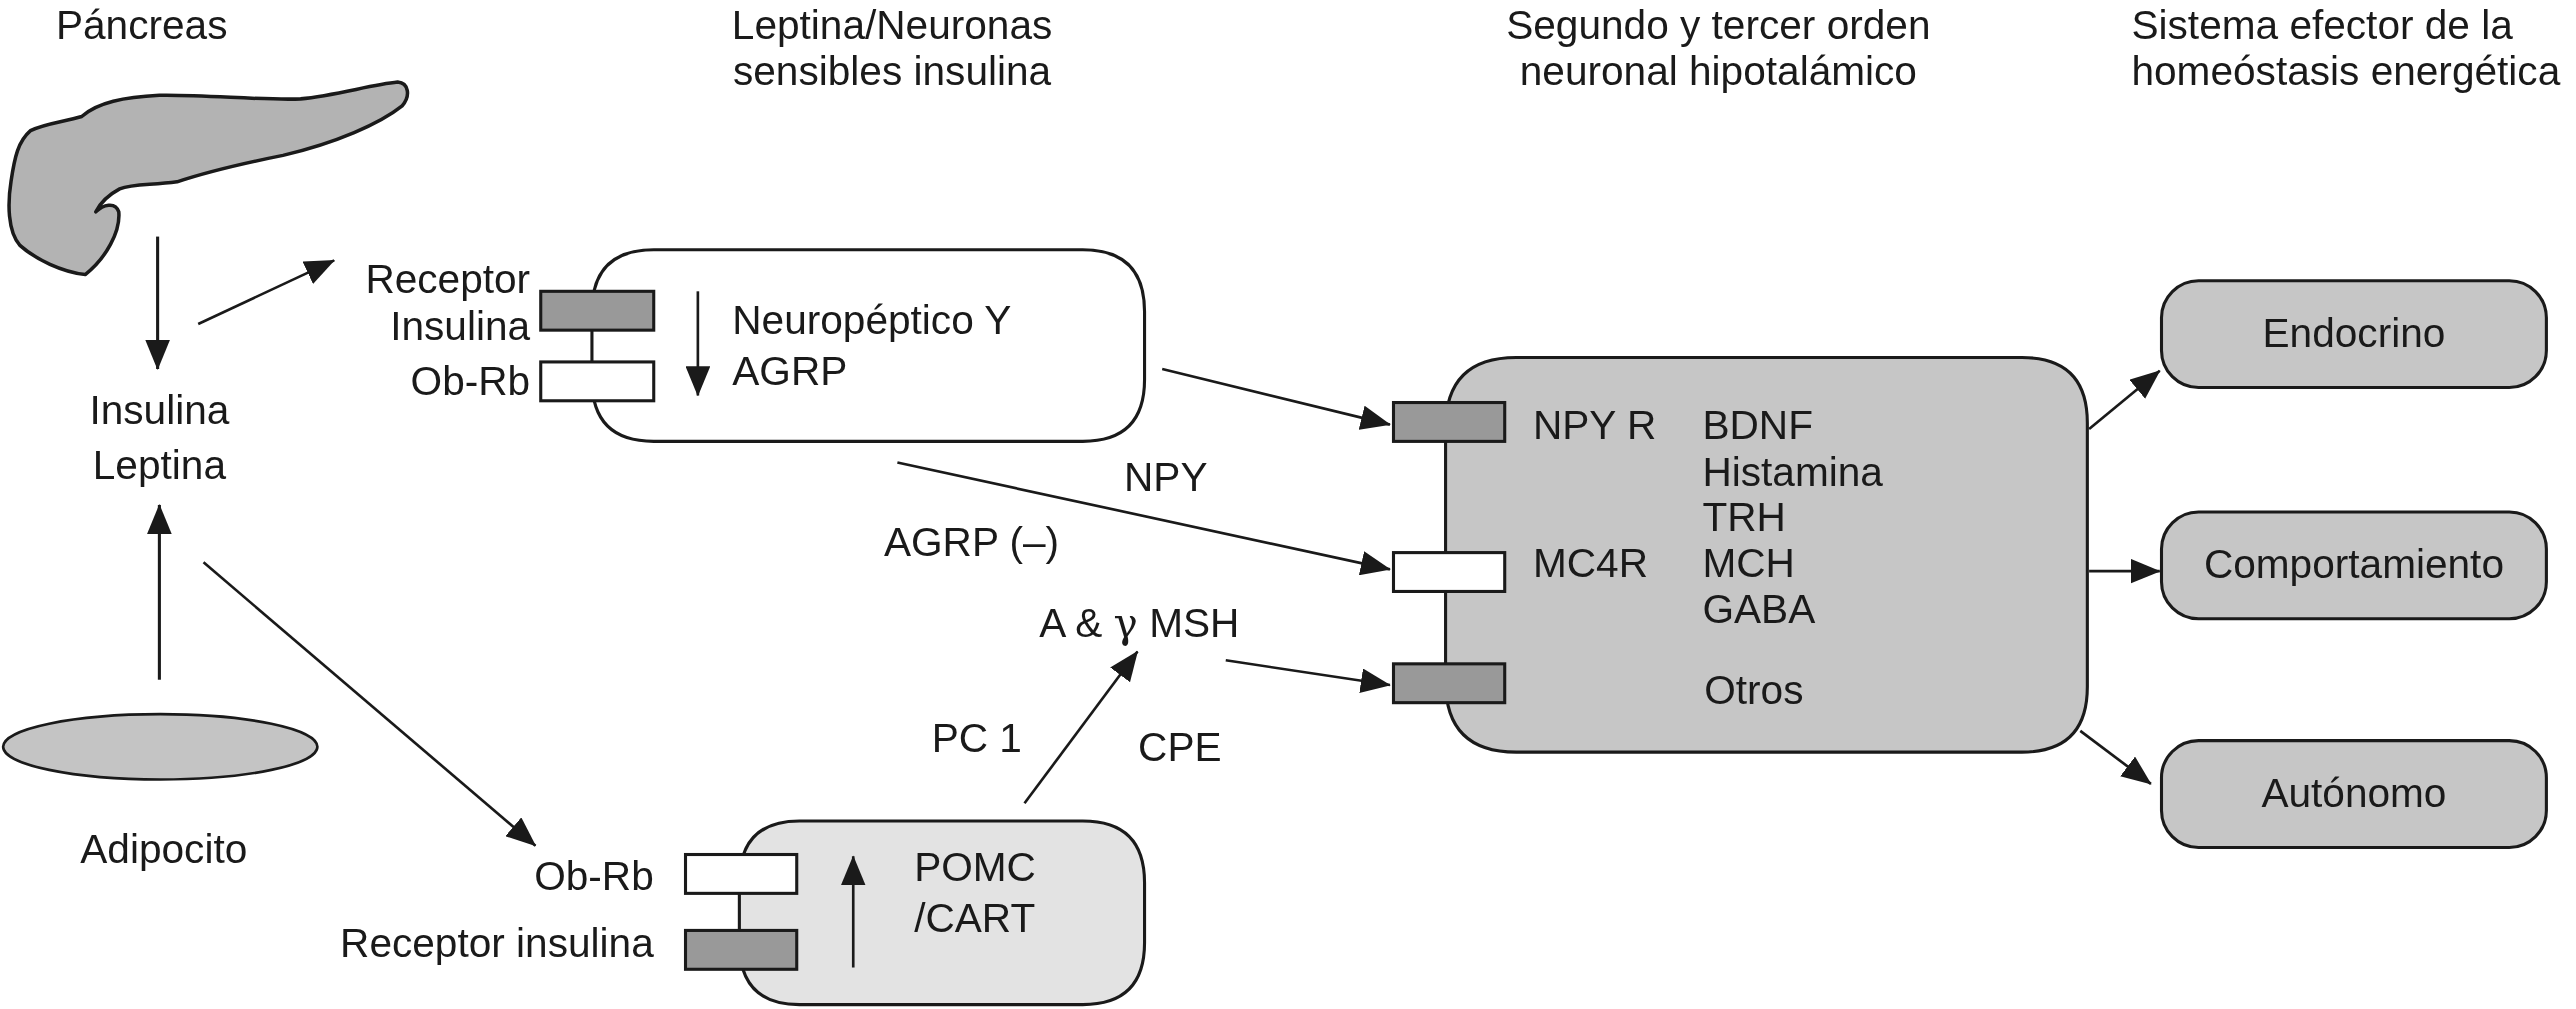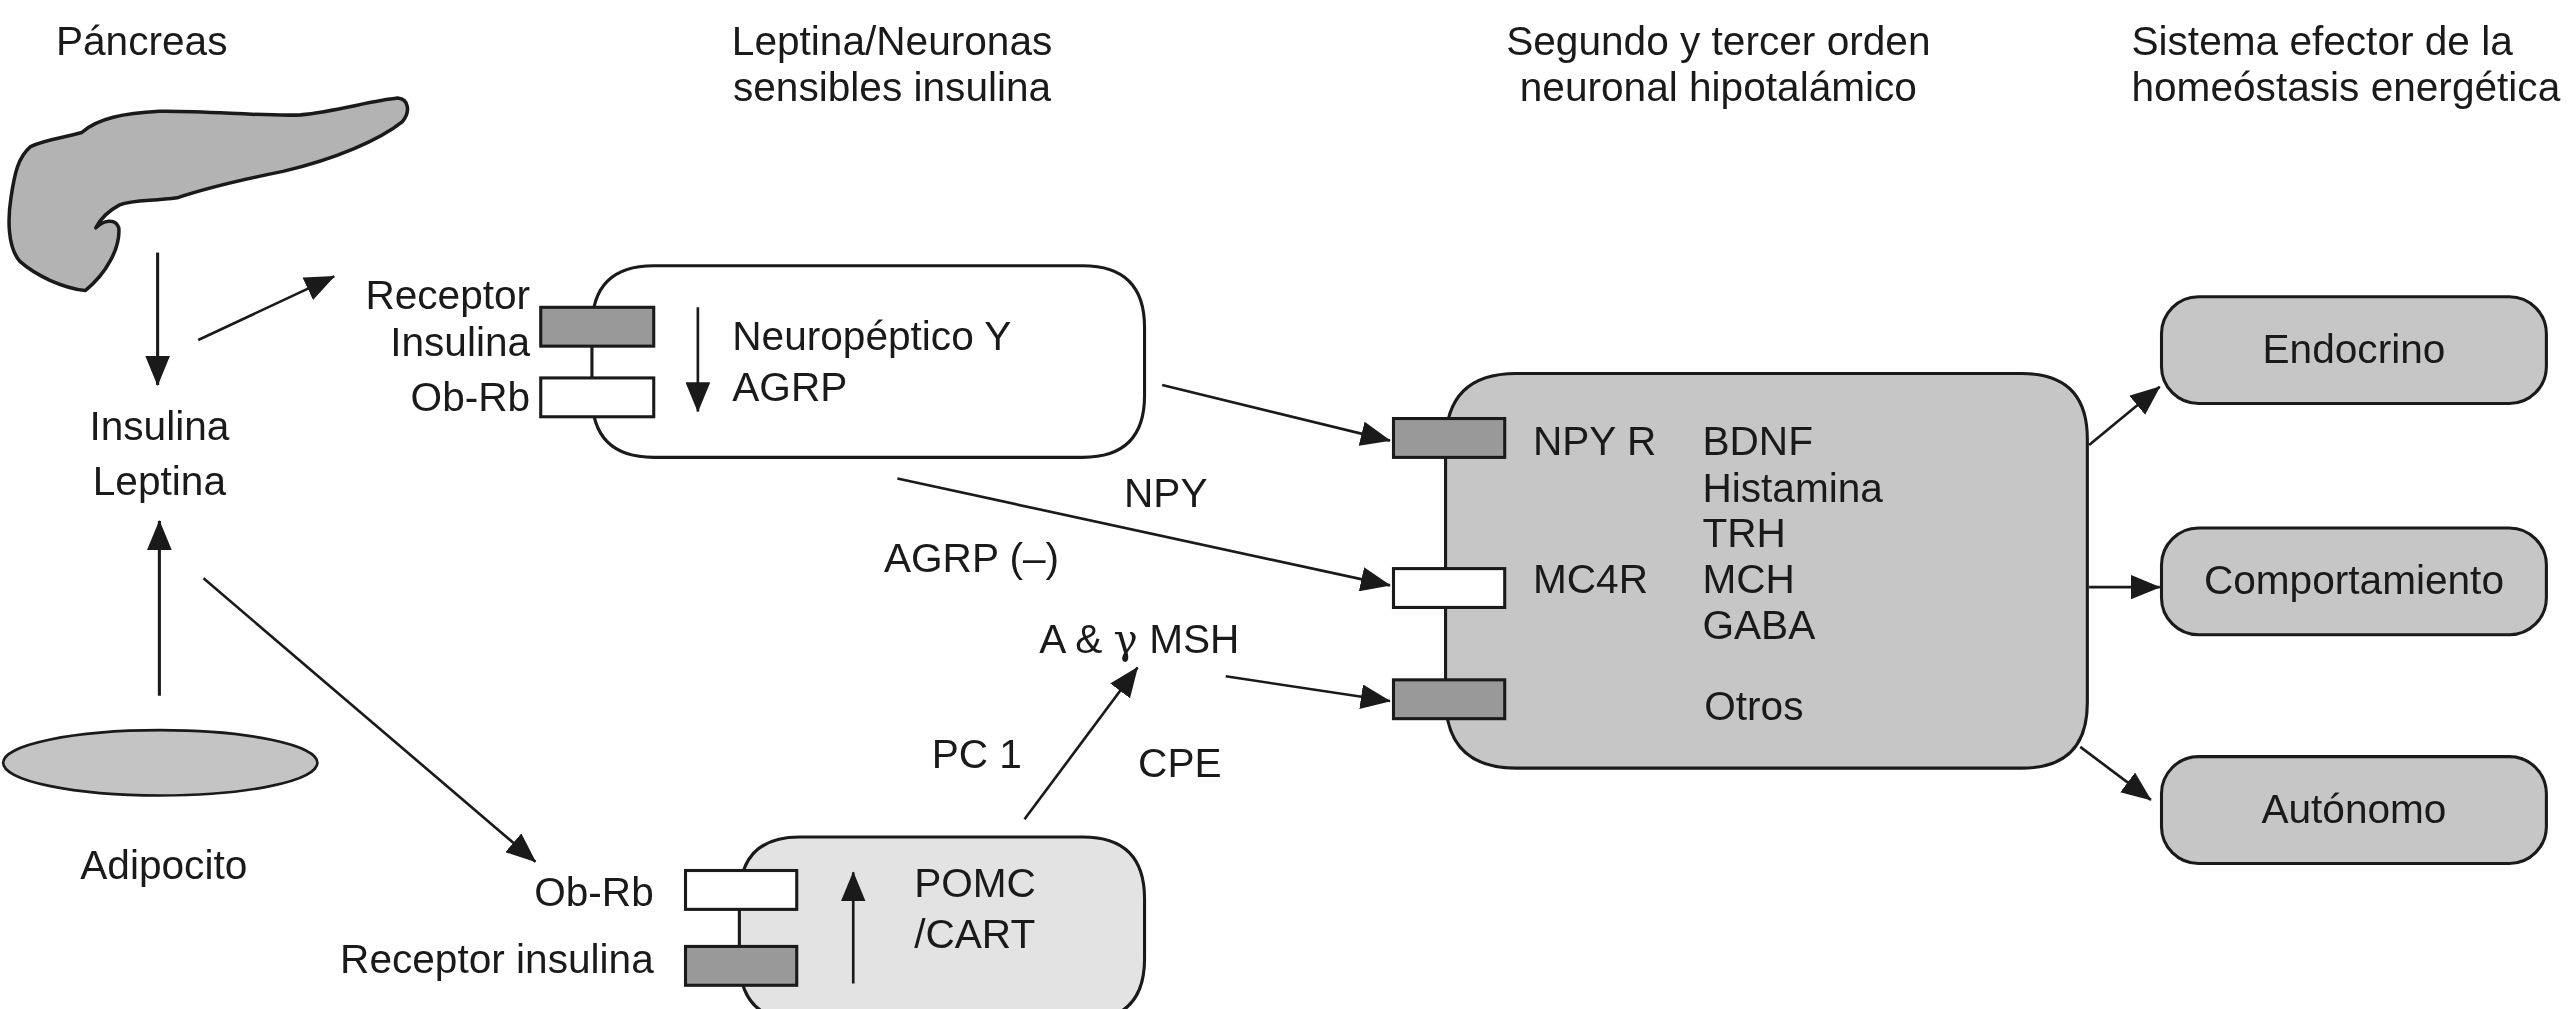--- a/index.html
+++ b/index.html
@@ -1,17 +1,17 @@
 <!DOCTYPE html>
 <html style="font-size:14px"><head>
 <meta charset="utf-8">
 <style>
   html, body { margin: 0; padding: 0; background: #ffffff; }
   body { width: 2576px; height: 1009px; overflow: hidden; position: relative; }
-  #stage { position: absolute; left: 0; top: 16px; width: 2576px; height: 854px; }
+  #stage { position: absolute; left: 0; top: 0; width: 2576px; height: 854px; }
   svg text { font-family: "Liberation Sans", sans-serif; fill: #1a1a1a; }
   .hdr { font-size: 46px; }
   .lbl { font-size: 46px; }
   .lbl-c { font-size: 46px; }
   .sym { font-family: "DejaVu Serif", serif; }
 </style>
 </head>
 <body>
 
 <div id="stage">

